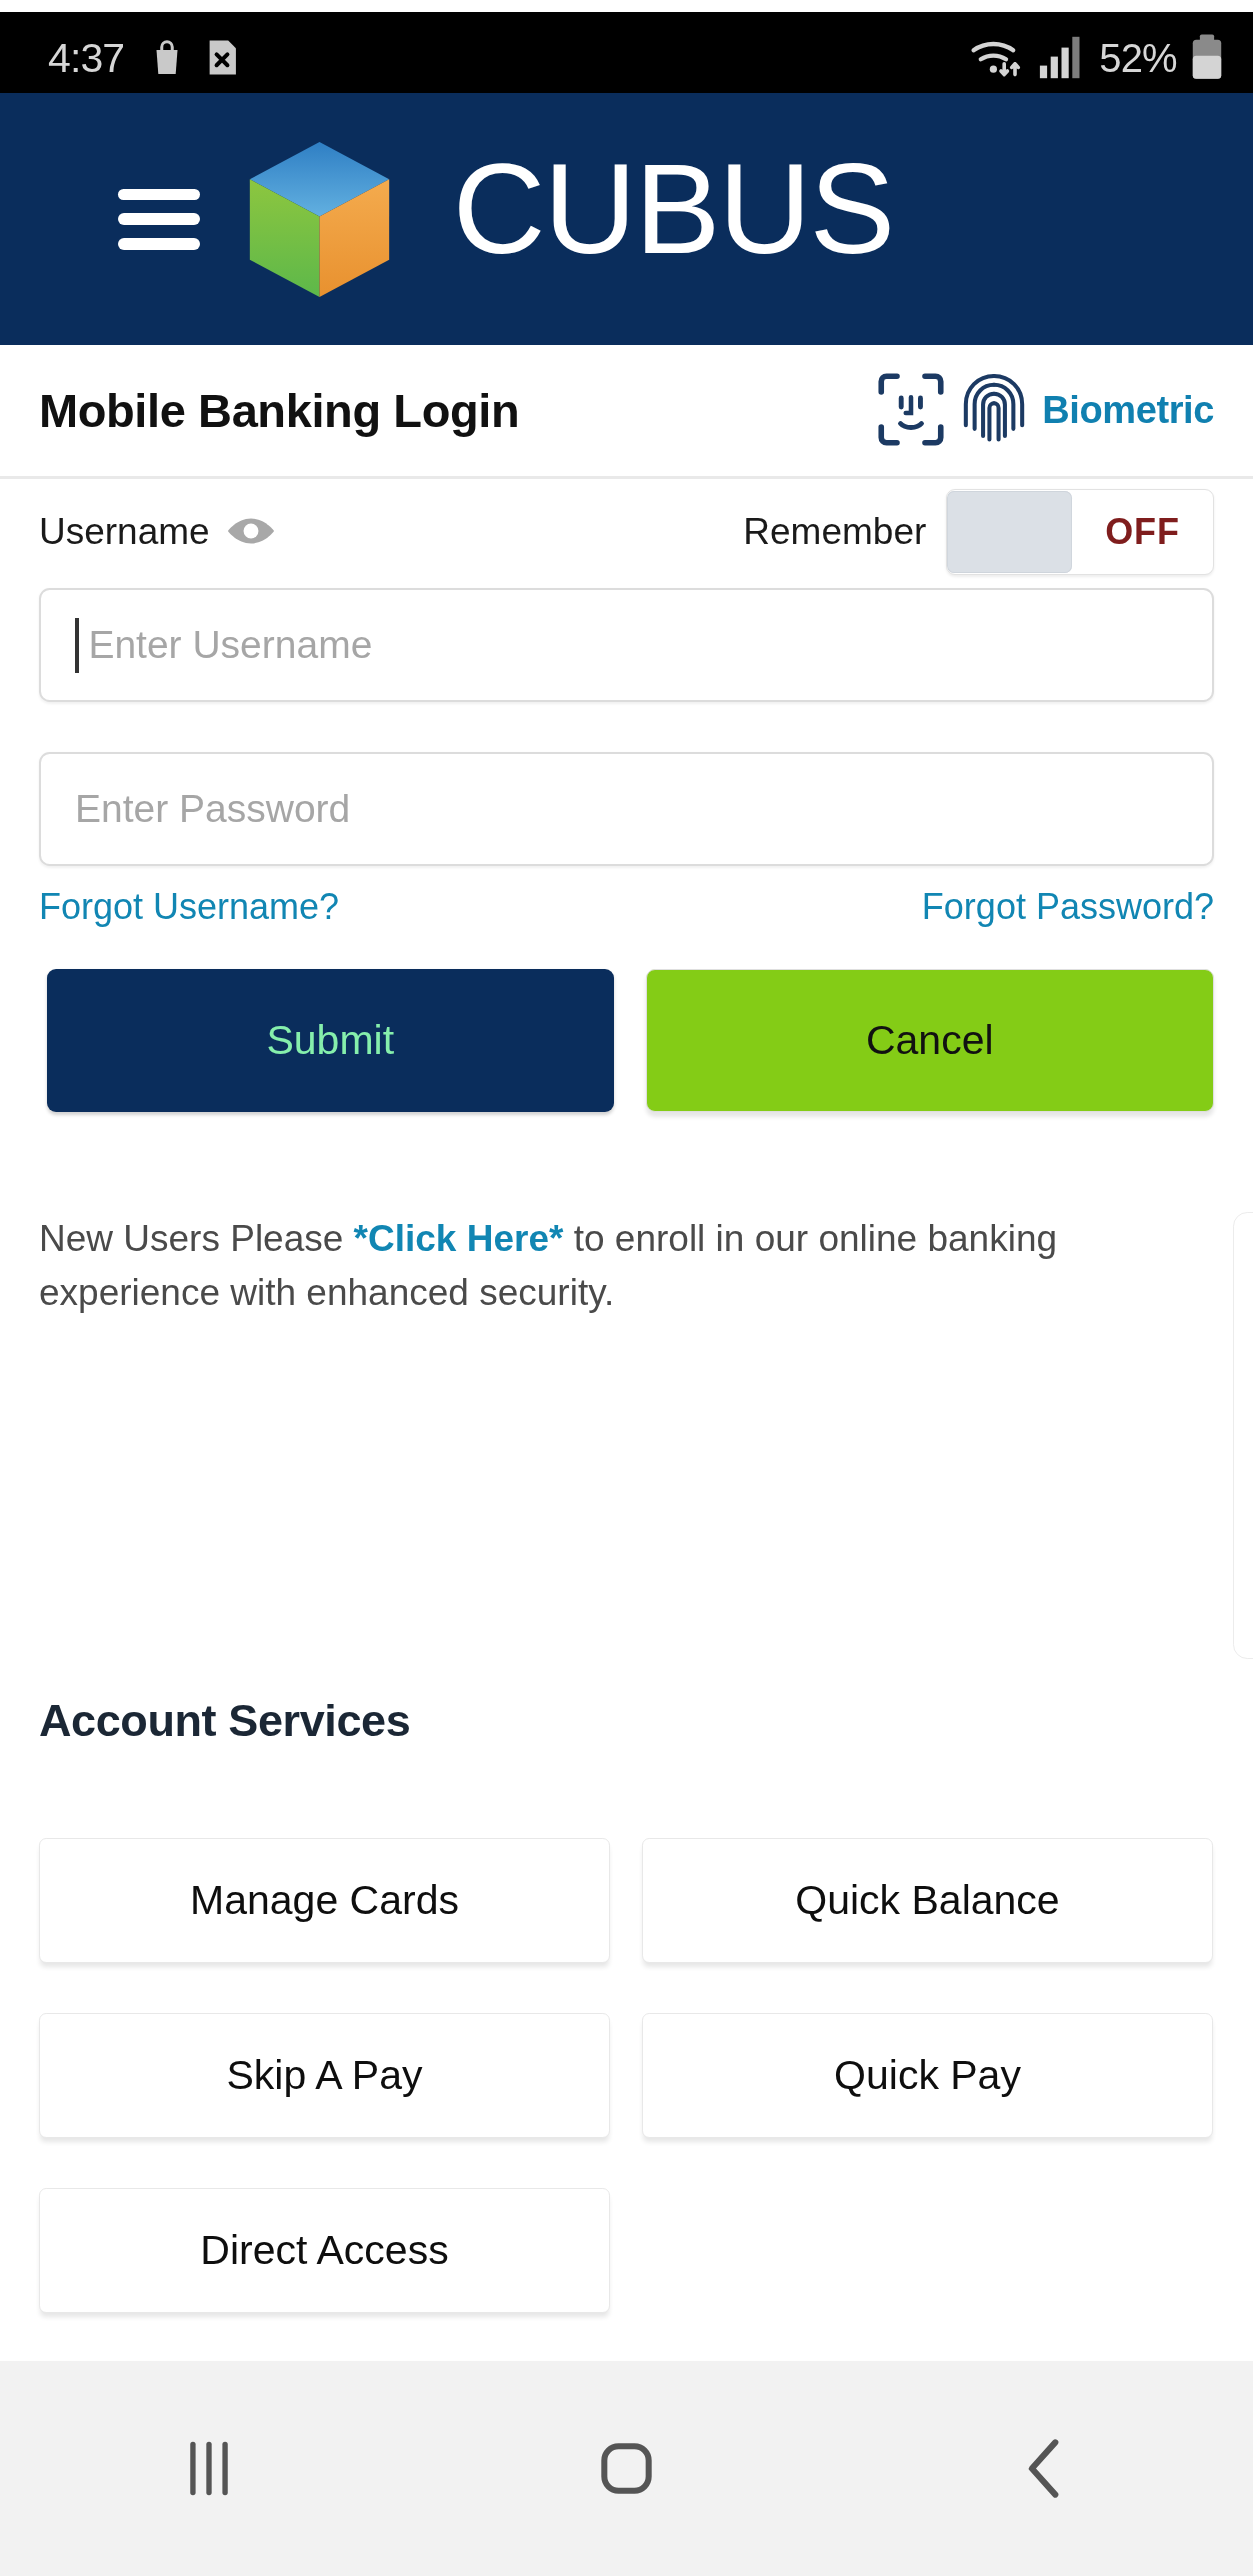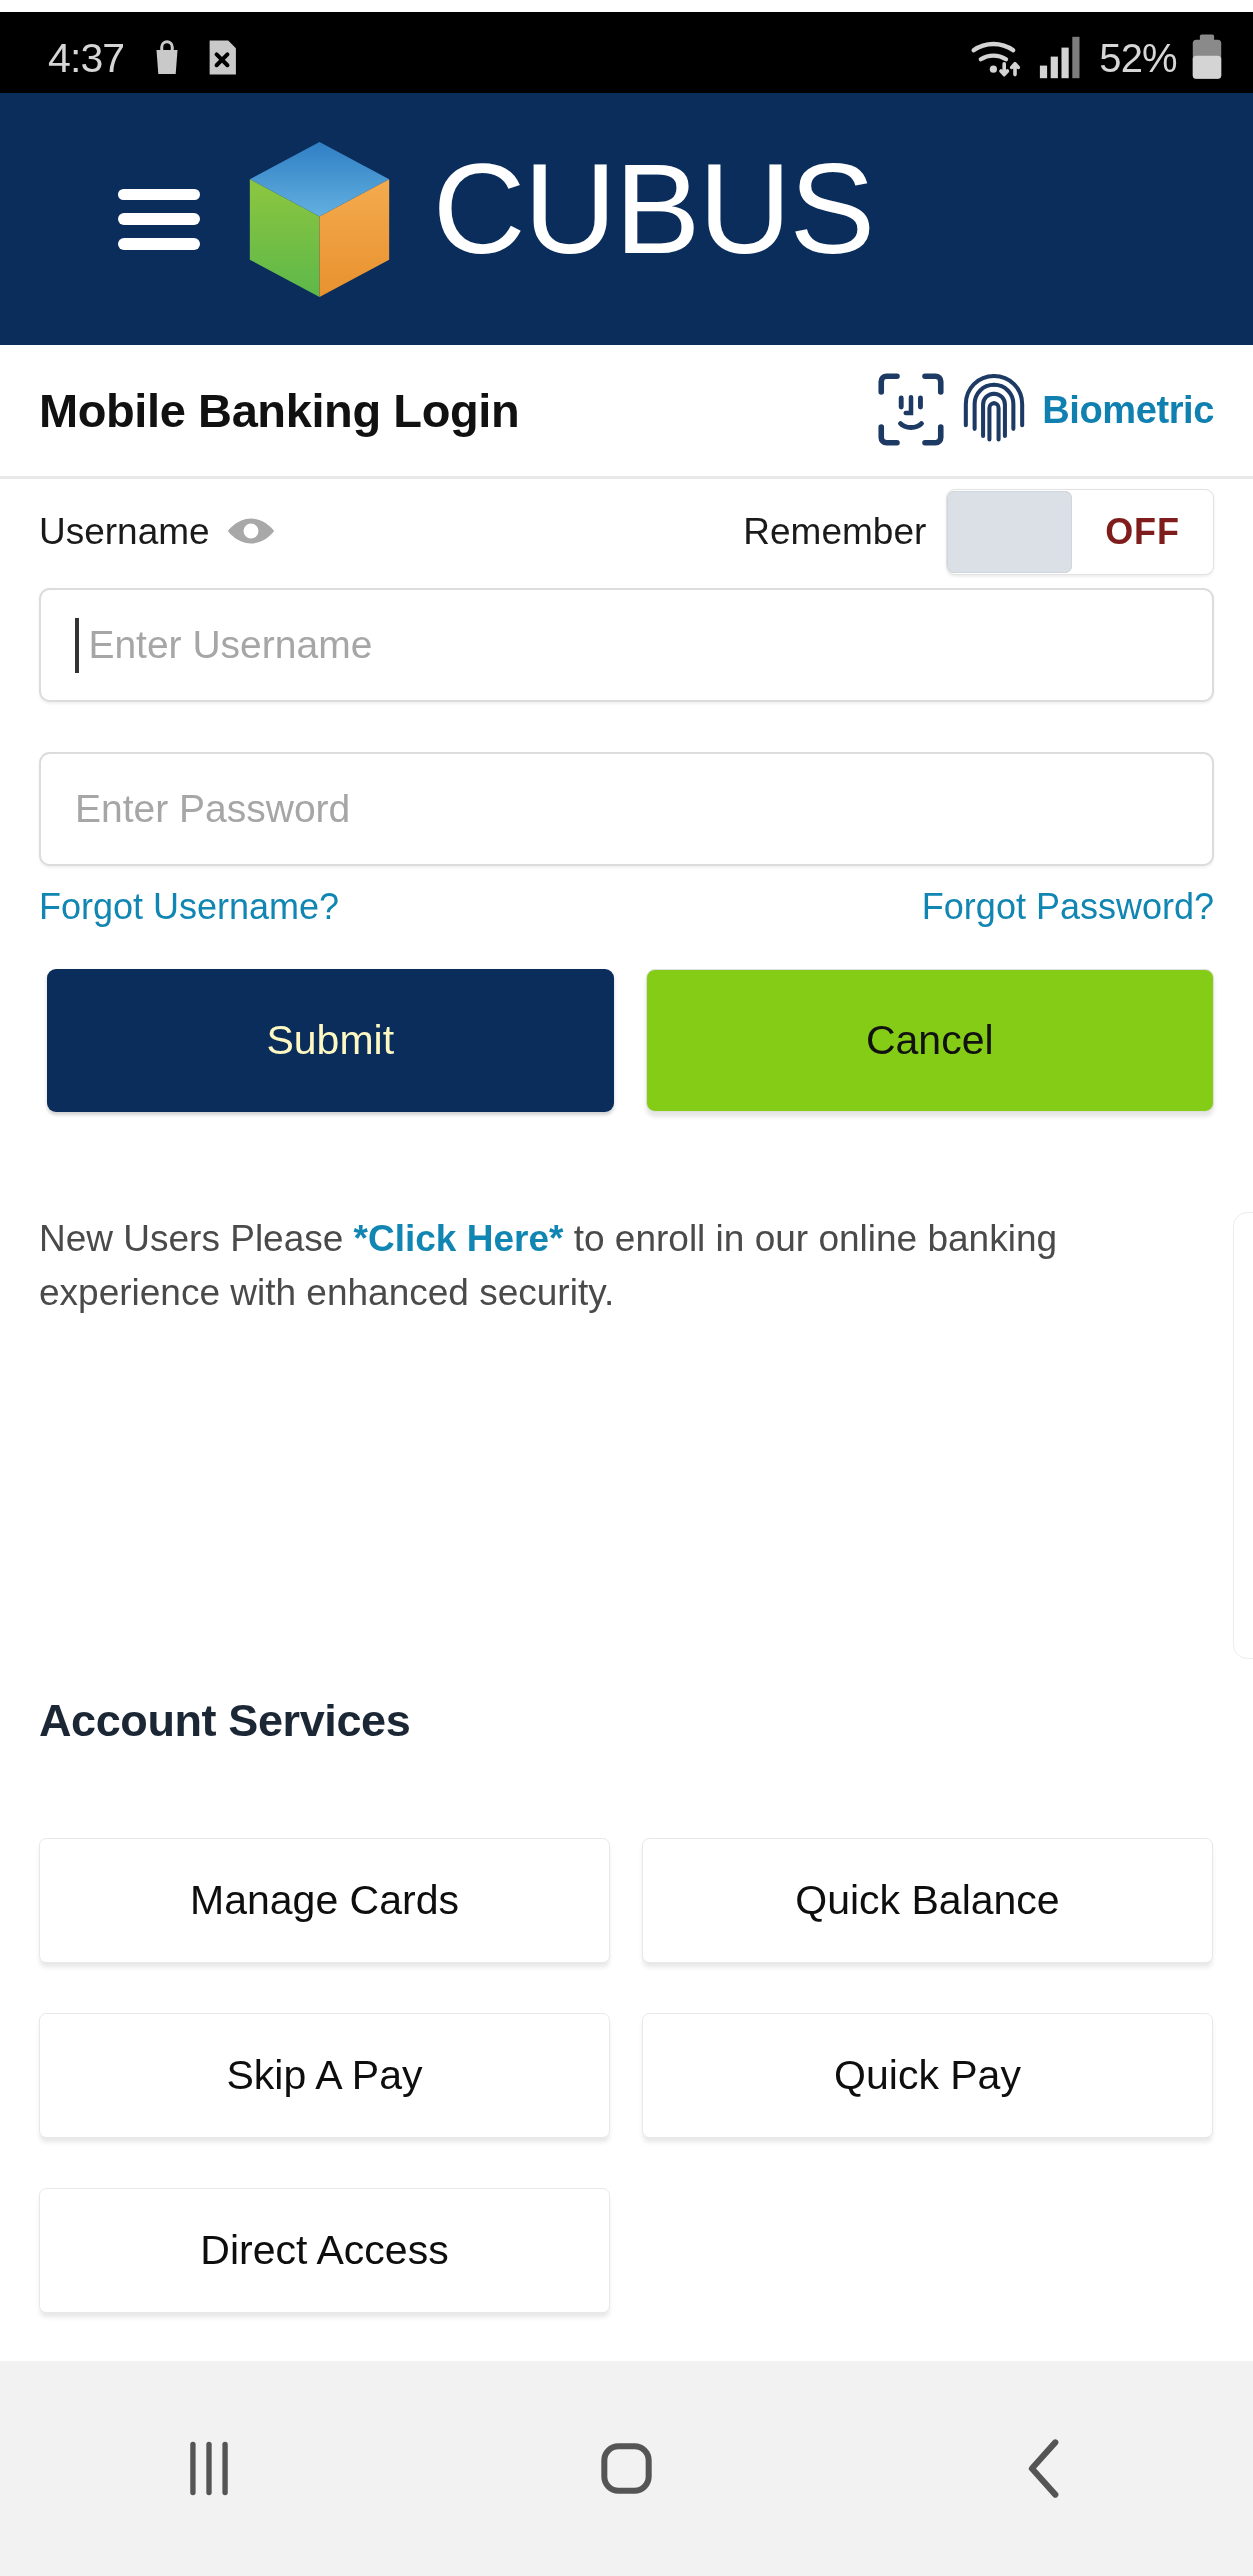--- a/index.html
+++ b/index.html
@@ -25,21 +25,21 @@
 
   
   .appheader {
     position:absolute; top:93px; left:0; width:1253px; height:252px;
     background:#0a2d5c; display:flex; align-items:center;
   }
   .hamburger { width:82px; height:61px; margin-left:118px;
                display:flex; flex-direction:column; justify-content:space-between; }
   .hamburger span { display:block; height:11.6px; background:#fff; border-radius:6.3px; width:100%; }
   .logo-cube { width:157px; height:161px; margin-left:41px; }
-  .brandword { margin-left:34px; }
+  .brandword { margin-left:54px; }
 
   
   .titlebar {
     position:absolute; top:345px; left:0; width:1253px; height:134px;
     background:#fff; display:flex; align-items:center; padding:0 39px;
     border-bottom:3.6px solid #e9e9e9;
   }
   .page-title { font-size:47px; font-weight:bold; color:#111; letter-spacing:-0.4px; }
   .tb-spacer { flex:1; }
   .bio-wrap { display:flex; align-items:center; gap:16px; }
@@ -83,21 +83,21 @@
   }
   .forgot-link { font-size:36px; color:#1186b3; }
   .fr-spacer { flex:1; }
 
   .btn-row { display:flex; padding:0 39px; margin-top:41px; gap:32px; }
   .btn {
     flex:1; height:143px; border-radius:9px; display:flex;
     align-items:center; justify-content:center; font-size:41px;
   }
   .btn-submit {
-    background:#0a2d5c; color:#fef9c3; border:none;
+    background:#0a2d5c; color:#86efac; border:none;
     box-shadow:0 2.7px 3.6px rgba(0,0,0,.18);
     margin-left:8px;
   }
   .btn-cancel {
     background:#84cc16; color:#111; border:1.8px solid #dfdfdf;
     box-shadow:0 4.5px 4.5px rgba(0,0,0,.10);
   }
 
   .enroll {
     margin:100px 39px 0 39px; font-size:37px; color:#4a4a4a; line-height:1.45;

